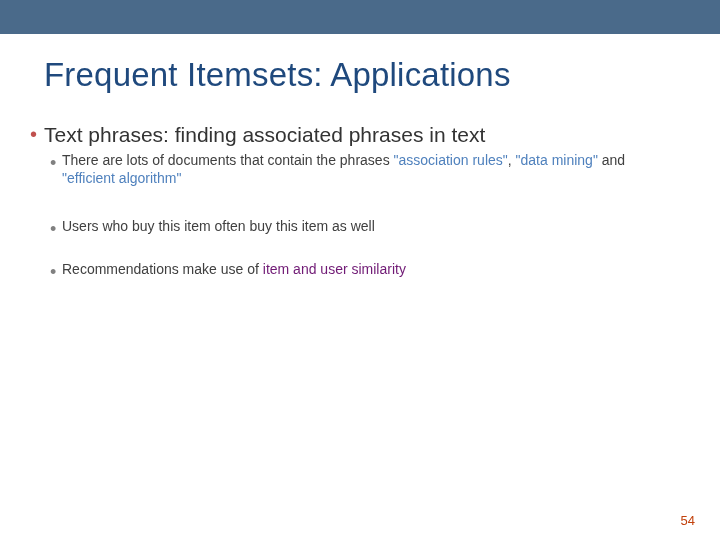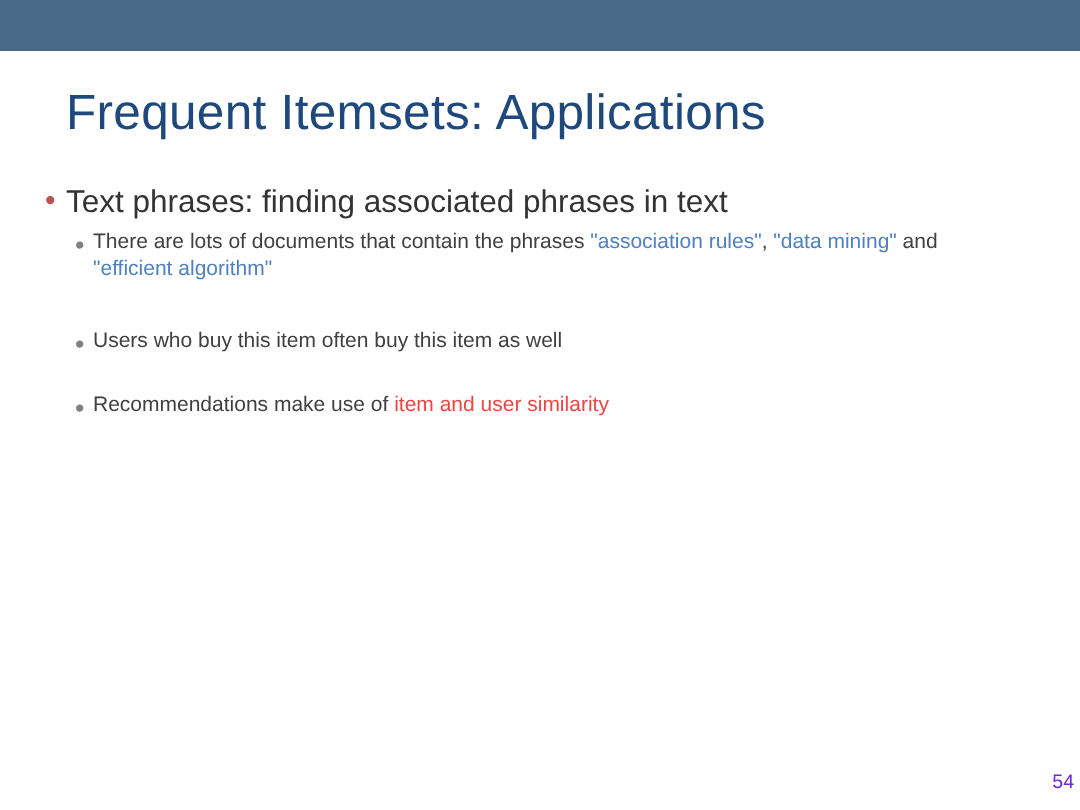--- a/index.html
+++ b/index.html
@@ -53,27 +53,27 @@
     content: "•";
     position: absolute;
     left: 20px;
     top: 0;
     color: #808080;
     font-size: 18px;
   }
   .gap { height: 28px; }
   .gap-sm { height: 22px; }
   .accent { color: #4f81bd; }
-  .orange { color: #ef4444; }
+  .orange { color: #701a75; }
   .page-num {
     position: absolute;
-    right: 4px;
+    right: 25px;
     bottom: 12px;
     font-size: 13px;
-    color: #6d28d9;
+    color: #c2410c;
   }
 </style>
 </head>
 <body>
 
 <div class="top-band"></div>
 
 <div class="title">Frequent Itemsets: Applications</div>
 
 <div class="content">

